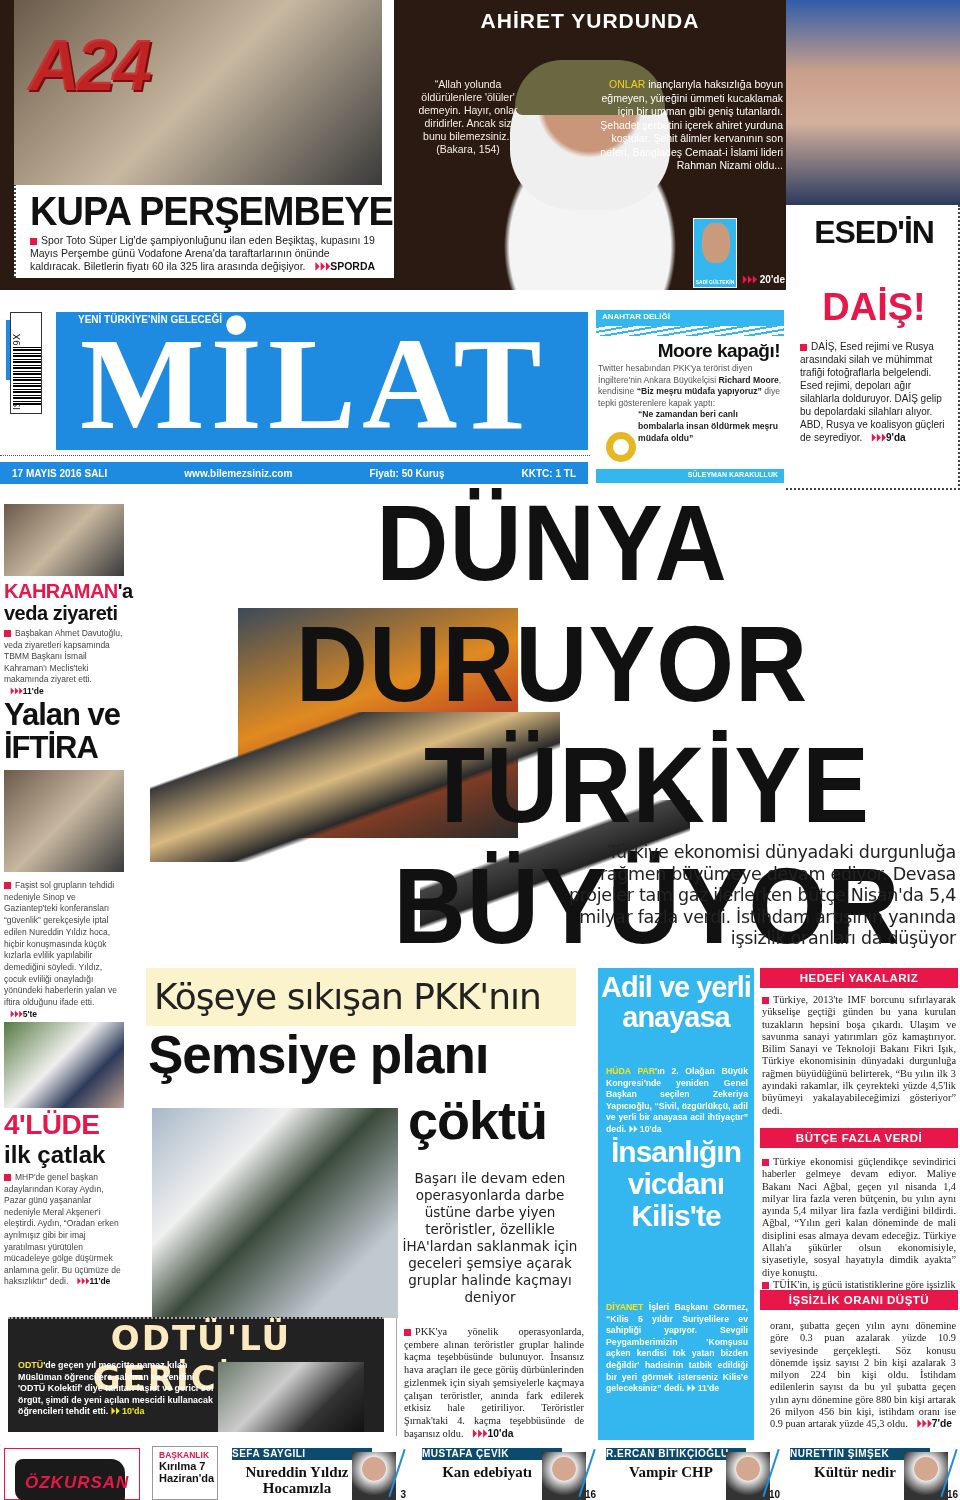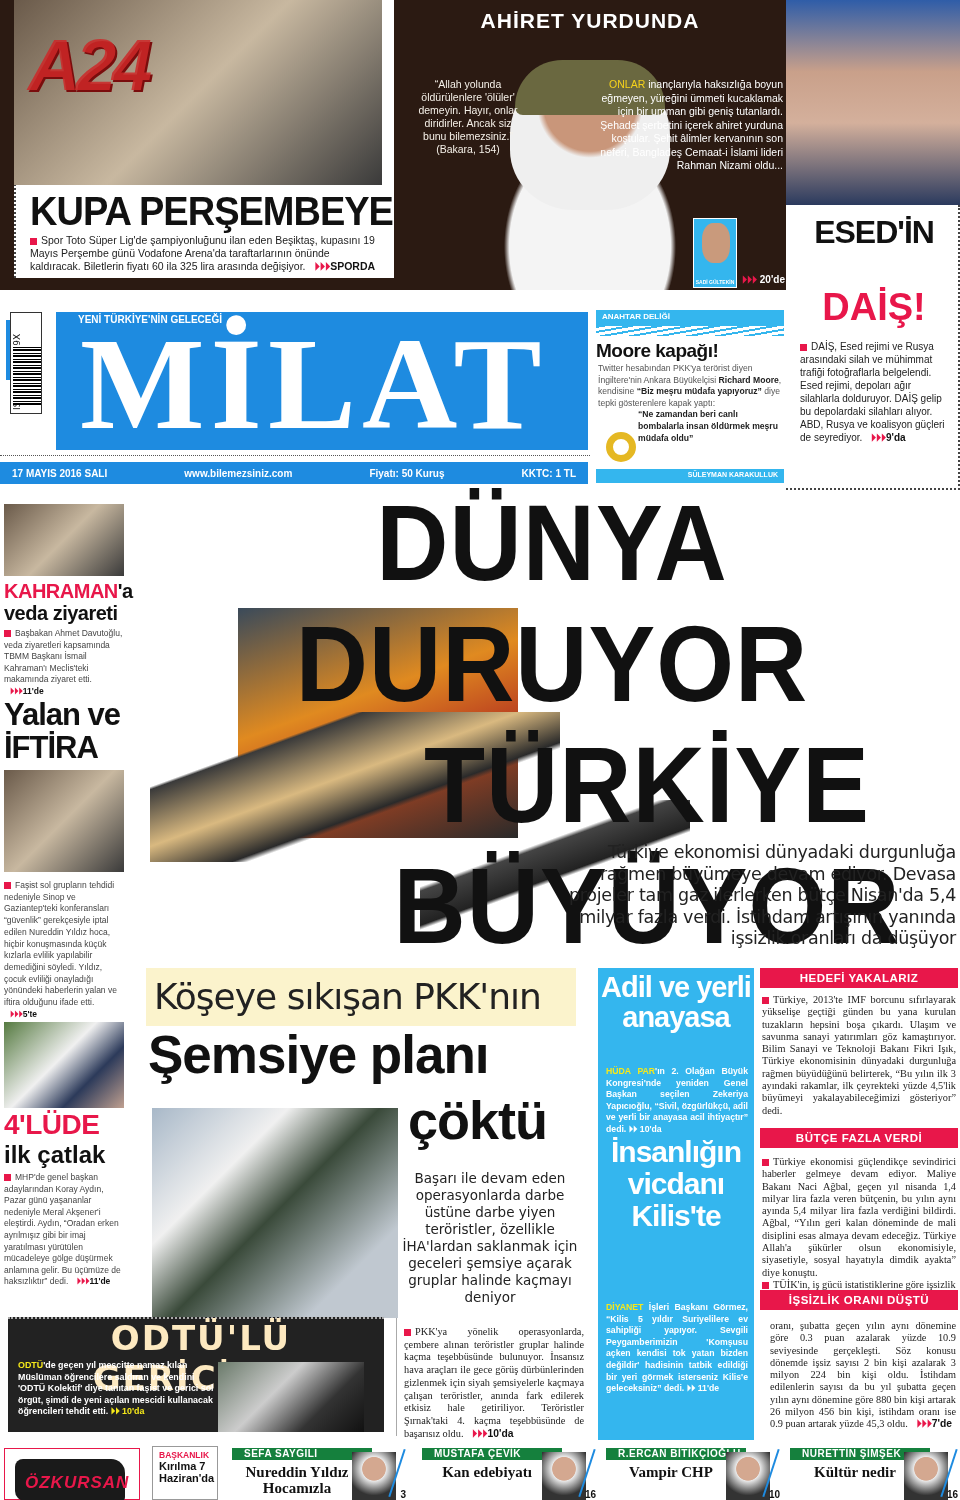--- a/index.html
+++ b/index.html
@@ -37,21 +37,21 @@
 .isbn-bars{position:absolute;left:2px;top:32px;width:28px;height:60px;background:repeating-linear-gradient(0deg,#000 0 2px,#fff 2px 3px,#000 3px 4px,#fff 4px 6px)}
 .milat-bar{left:56px;top:312px;width:532px;height:138px;background:#1e8be0}
 .milat-left{left:6px;top:320px;width:26px;height:60px;background:#1e8be0}
 .milat-sub{left:78px;top:314px;font-size:10px;font-weight:bold;color:#fff}
 .milat-logo{left:80px;top:318px;font-family:"Liberation Serif",serif;font-weight:bold;font-size:132px;line-height:132px;color:#fff;letter-spacing:6px}
 .dotline{left:0;top:455px;width:590px;border-top:1px dotted #555}
 .datebar{left:0;top:462px;width:588px;height:22px;background:#1e8be0;color:#fff;font-size:10px;font-weight:bold;display:flex;align-items:center;justify-content:space-between;padding:0 12px}
 .anahtar{left:596px;top:312px;width:190px;height:173px;background:#fff}
 .an-head{left:596px;top:310px;width:188px;height:16px;background:#34b6ee;color:#fff;font-size:8px;font-weight:bold;padding:2px 6px}
 .an-stripes{left:596px;top:326px;width:188px;height:10px;background:repeating-linear-gradient(170deg,#34b6ee 0 2px,#fff 2px 5px)}
-.an-title{left:596px;top:340px;width:184px;text-align:left;font-size:19px;font-weight:bold;letter-spacing:-.5px}
+.an-title{left:596px;top:340px;width:184px;text-align:right;font-size:19px;font-weight:bold;letter-spacing:-.5px}
 .an-text{left:598px;top:363px;width:186px;font-size:8.6px;line-height:11.6px;color:#555}
 .an-text b{color:#222}
 .key{left:606px;top:432px;width:30px;height:30px;border-radius:50%;border:7px solid #e5b823}
 .an-foot{left:596px;top:469px;width:188px;height:14px;background:#34b6ee;color:#fff;font-size:7px;font-weight:bold;text-align:right;padding:2px 6px}
 .photo{background:linear-gradient(135deg,#6a5a4a,#c8b8a0 50%,#3a3a3a)}
 .kah-photo{left:4px;top:504px;width:120px;height:72px}
 .kah-title{left:4px;top:580px;font-size:20px;font-weight:bold;line-height:22px;letter-spacing:-.5px}
 .kah-title .red{color:#e8174a}
 .kah-text{left:4px;top:628px;width:122px;font-size:8.5px;line-height:11.5px;color:#444}
 .yalan{left:4px;top:698px;font-size:31px;font-weight:bold;line-height:33px;letter-spacing:-1px}
@@ -91,21 +91,21 @@
 .odtu-text{left:18px;top:1360px;width:196px;font-size:8.9px;line-height:11.6px;color:#fff;font-weight:bold}
 .odtu-photo{left:218px;top:1362px;width:146px;height:70px;background:linear-gradient(135deg,#6a7a6a,#ccc 40%,#333 70%,#111)}
 
 .ozk{left:4px;top:1448px;width:136px;height:52px;border:1px solid #e8174a}
 .ozk-map{position:absolute;left:10px;top:10px;width:110px;height:42px;background:#1a1a1a;border-radius:8px 14px 4px 10px}
 .ozk-t{position:absolute;left:20px;top:24px;color:#e8174a;font-weight:bold;font-size:17px;font-style:italic;letter-spacing:1px}
 .bask{left:152px;top:1446px;width:66px;height:54px;border:1px solid #999;padding:3px 6px}
 .bask .k{color:#e8174a;font-size:8.5px;font-weight:bold}
 .bask .h{font-size:11px;font-weight:bold;line-height:12px}
 .col-card{position:absolute;top:1448px;height:52px;width:176px}
-.col-card .nm{position:absolute;left:0;top:0;width:140px;height:12px;background:#15803d;color:#fff;font-size:10px;font-weight:bold;padding-left:12px;line-height:12px;letter-spacing:.5px}
+.col-card .nm{position:absolute;left:0;top:0;width:140px;height:12px;background:#0c4a6e;color:#fff;font-size:10px;font-weight:bold;padding-left:0;line-height:12px;letter-spacing:.5px}
 .col-card .hd{position:absolute;left:0;top:16px;width:130px;text-align:center;font-family:"Liberation Serif",serif;font-size:15px;font-weight:bold;line-height:16px}
 .col-card .av{position:absolute;right:12px;top:4px;width:44px;height:48px;background:radial-gradient(circle at 50% 35%,#d4a890 30%,#e8e8e8 32%,#333 70%)}
 .col-card .pg{position:absolute;right:2px;bottom:0;font-size:10px;font-weight:bold}
 .col-card .sl{position:absolute;right:10px;top:0;width:2px;height:50px;background:#1e8be0;transform:rotate(18deg)}
 </style>
 </head>
 <body>
 
 <div class="abs topband"></div>
 

